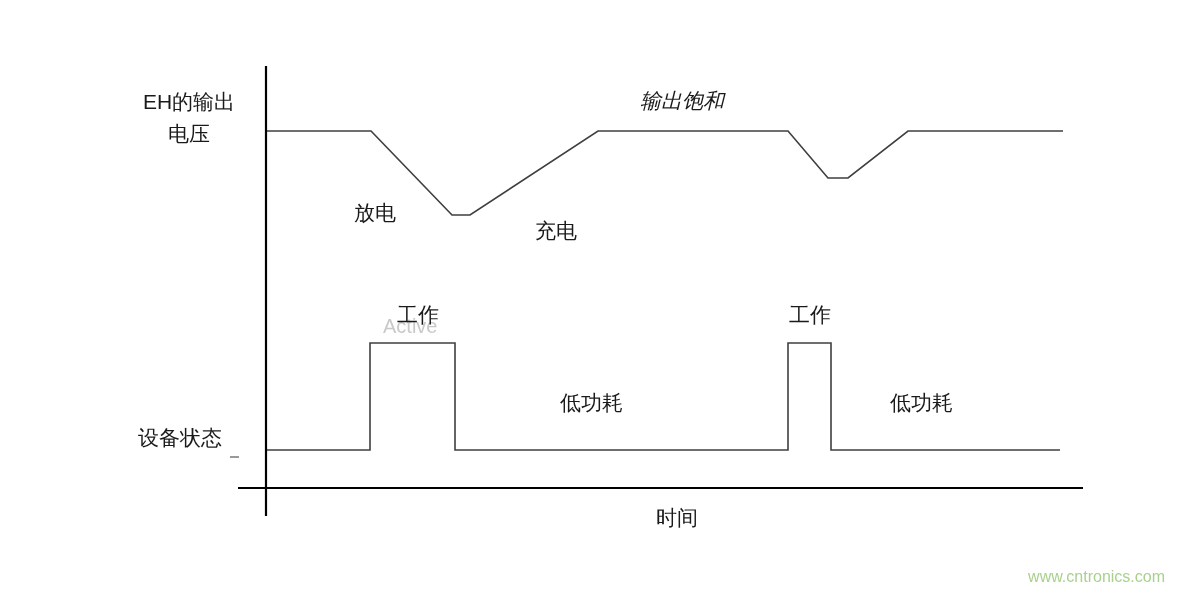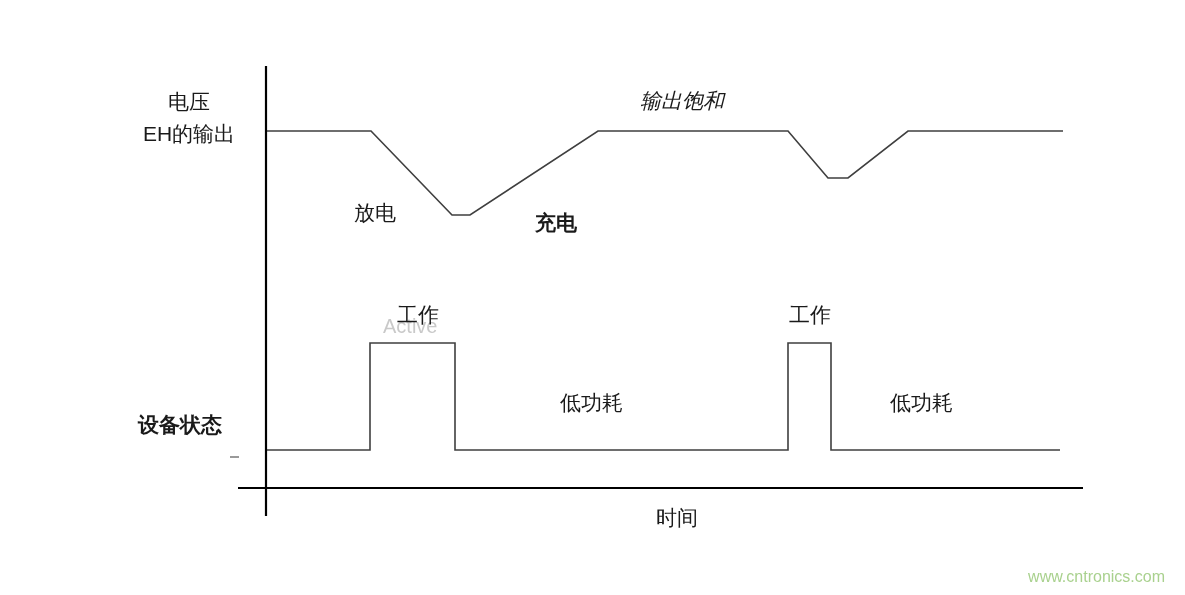--- a/index.html
+++ b/index.html
@@ -7,46 +7,46 @@
     position:relative;width:1185px;height:595px;background:#ffffff;
     font-family:"Liberation Sans","DejaVu Sans",sans-serif;color:#1a1a1a;overflow:hidden;
   }
   .canvas{position:absolute;left:0;top:0;width:1185px;height:595px;}
   .wave{fill:none;stroke:#3f3f3f;stroke-width:1.6;stroke-linejoin:miter;}
   .axis{fill:none;stroke:#000000;stroke-width:2.2;}
   .label{position:absolute;font-size:21px;line-height:1.2;white-space:nowrap;}
   .y-axis-label{left:128px;top:86px;width:122px;text-align:center;line-height:1.5;}
   .saturation-label{left:640px;top:88px;font-style:italic;}
   .discharge-label{left:312px;top:200px;margin-left:42px;}
-  .charge-label{left:535px;top:210px;font-weight:bold;}
+  .charge-label{left:535px;top:218px;}
   .work1-label{left:397px;top:302px;}
   .work2-label{left:789px;top:302px;}
   .faint-active-label{left:383px;top:314px;font-size:20px;color:#c9c9c9;}
   .low-power1-label{left:560px;top:390px;}
   .low-power2-label{left:890px;top:390px;}
-  .device-state-label{left:138px;top:412px;font-weight:bold;}
+  .device-state-label{left:138px;top:425px;}
   .time-label{left:656px;top:505px;}
   .tick-mark{position:absolute;left:230px;top:456px;width:9px;height:2px;background:#9a9a9a;}
   .watermark{position:absolute;right:20px;top:568px;font-size:16px;color:#a9d18e;white-space:nowrap;}
 </style>
 </head>
 <body>
 
 <div class="stage">
 
   <svg class="canvas" width="1185" height="595" viewBox="0 0 1185 595" xmlns="http://www.w3.org/2000/svg">
       <polyline points="267,131 371,131 452,215 470,215 598,131 788,131 828,178 848,178 908,131 1063,131" class="wave"></polyline>
       <polyline points="267,450 370,450 370,343 455,343 455,450 788,450 788,343 831,343 831,450 1060,450" class="wave"></polyline>
       <polyline points="266,66 266,516" class="axis"></polyline>
       <polyline points="238,488 1083,488" class="axis"></polyline>
     </svg>
 
   <div class="label y-axis-label">
+    <div>EH的输出</div>
     <div>电压</div>
-    <div>EH的输出</div>
   </div>
 
   <div class="label saturation-label">输出饱和</div>
   <div class="label discharge-label">放电</div>
   <div class="label charge-label">充电</div>
 
   <div class="label faint-active-label">Active</div>
   <div class="label work1-label">工作</div>
   <div class="label work2-label">工作</div>
 

